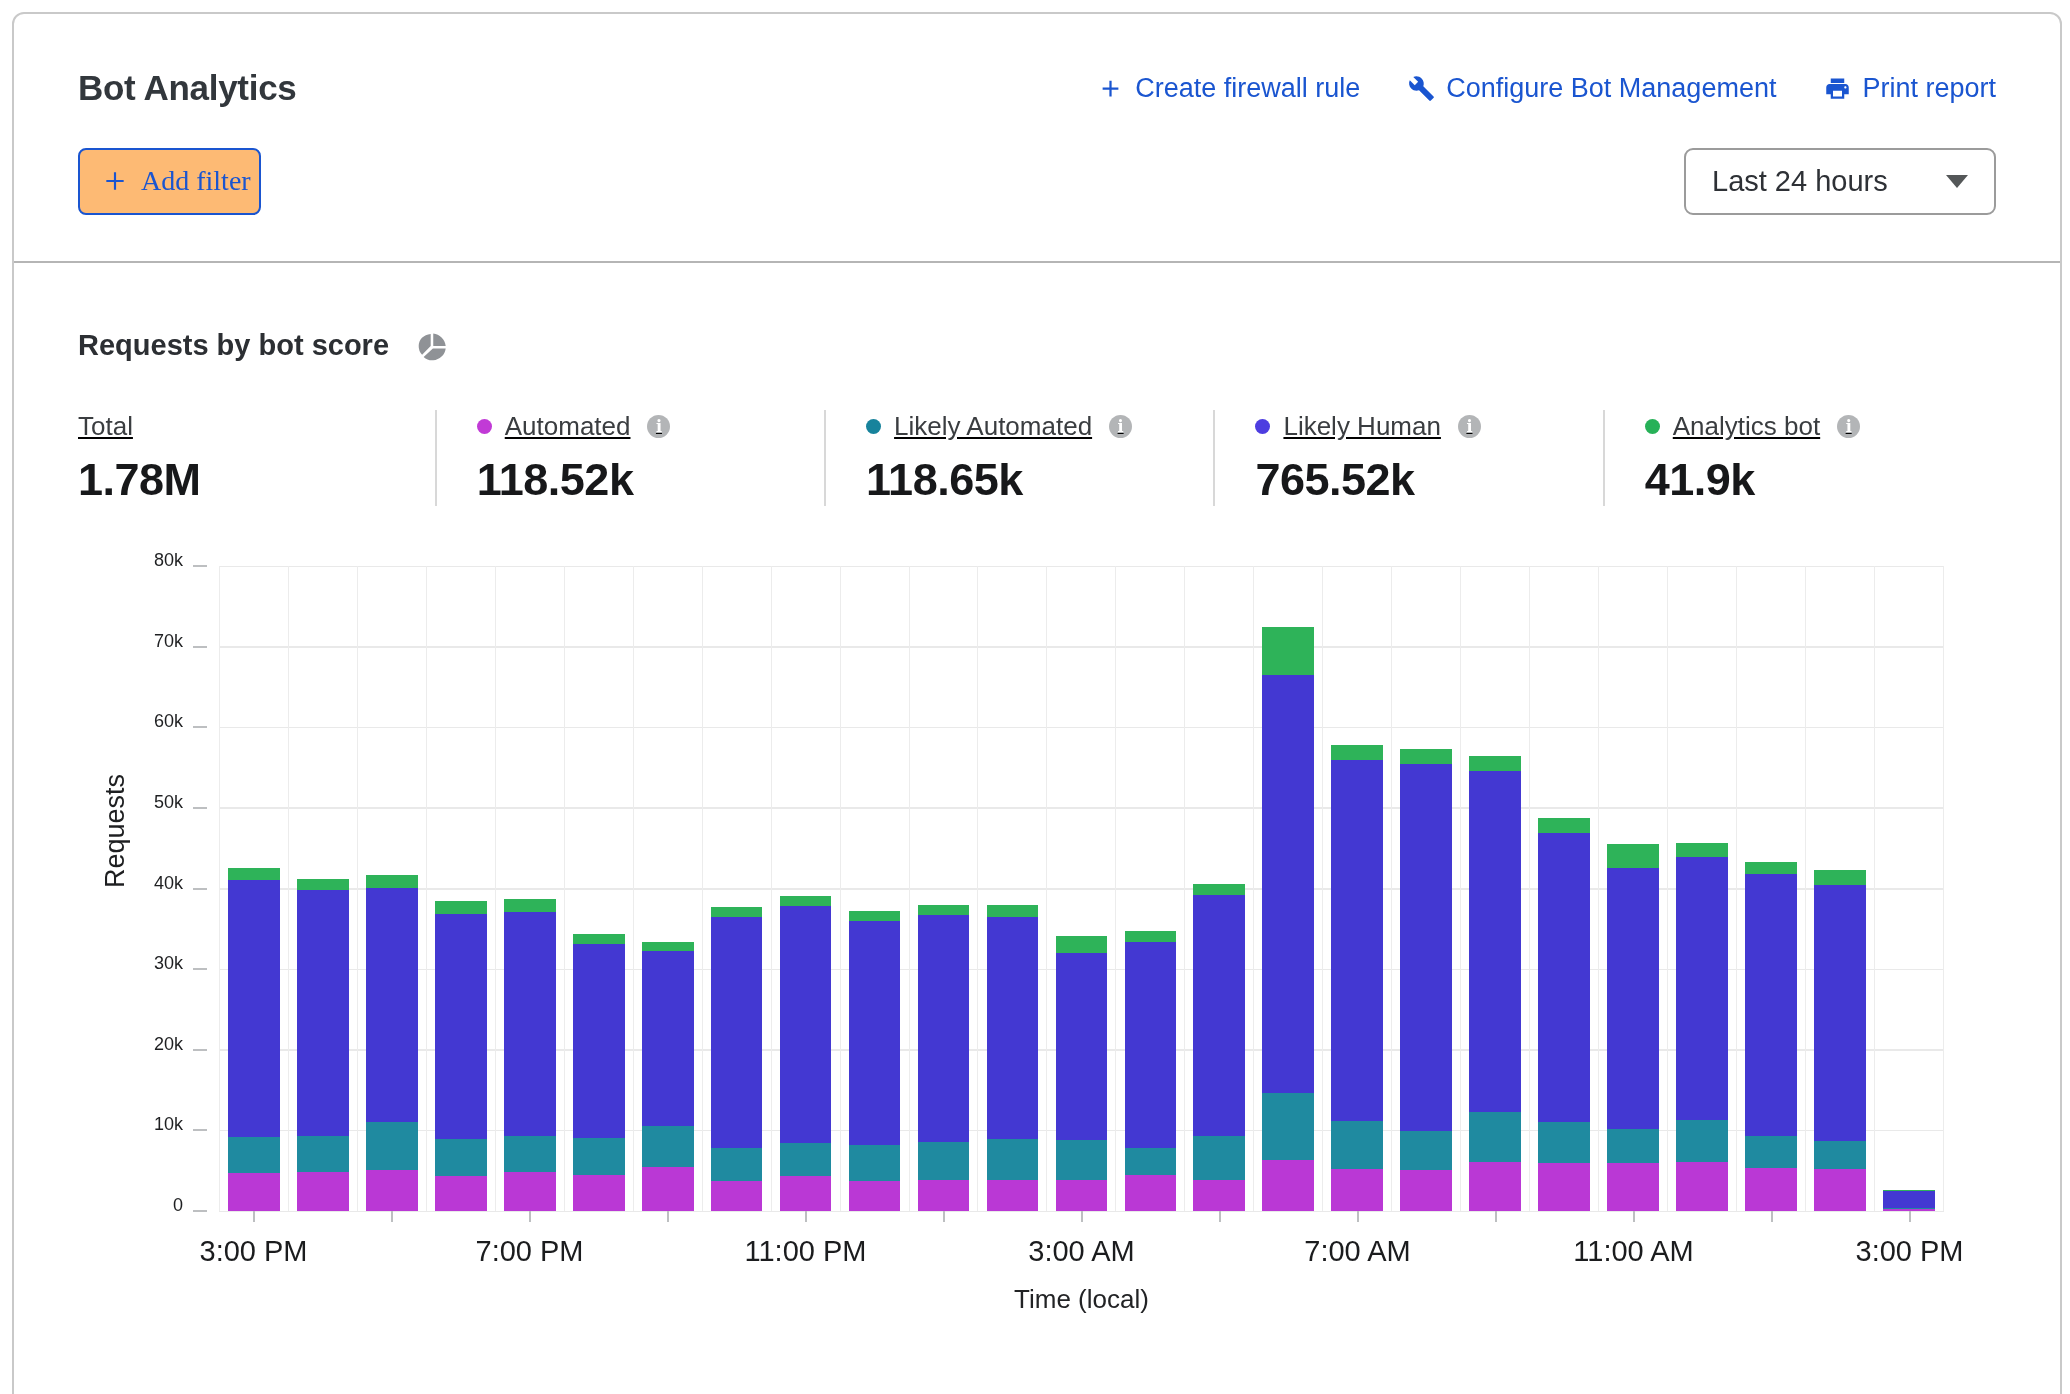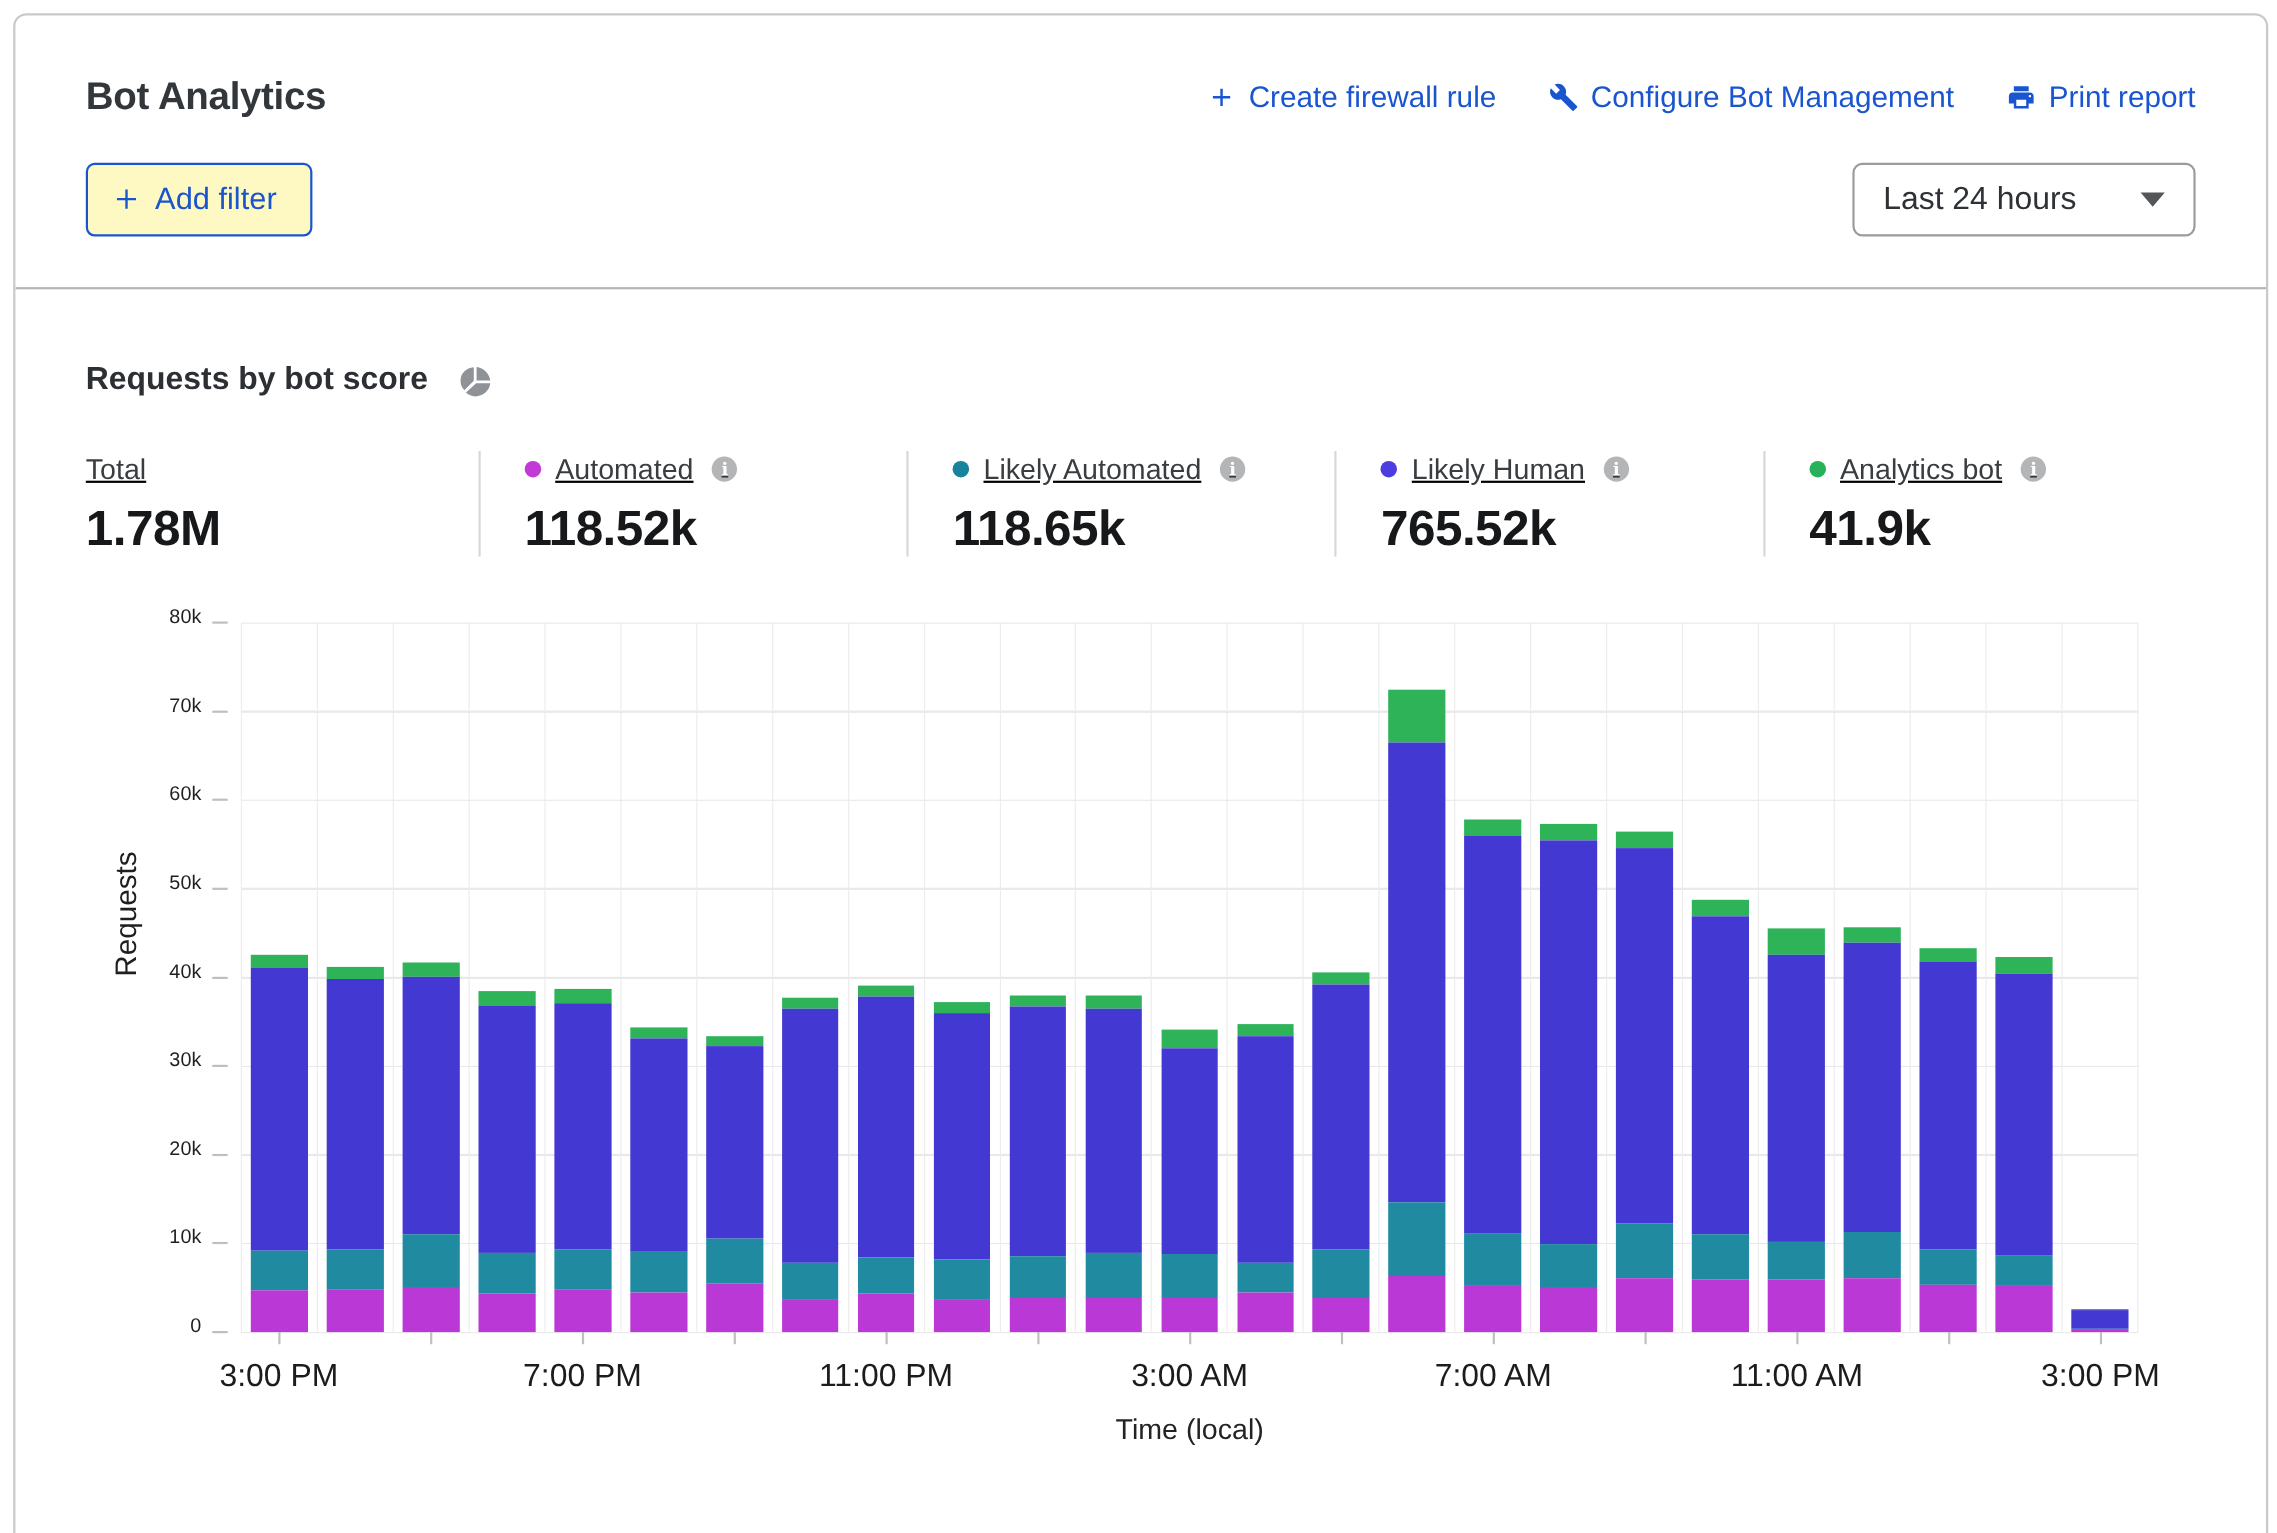--- a/index.html
+++ b/index.html
@@ -9,24 +9,24 @@
           background:#fff; border:2px solid #c9c9c9; border-radius:12px; overflow:hidden; }
   
   .card-header { padding:54px 64px 46px 64px; border-bottom:2px solid #b5b5b5; }
   .hdr-row1 { display:flex; align-items:center; }
   .page-title { font-size:35px; font-weight:700; color:#32373c; letter-spacing:-0.3px; }
   .hdr-actions { margin-left:auto; display:flex; align-items:flex-start; gap:48px; }
   .hdr-link { display:flex; align-items:center; gap:11px; color:#1a55d0; font-size:27px;
               cursor:pointer; text-decoration:none; }
   .hdr-link svg { width:27px; height:27px; fill:#1a55d0; flex:0 0 auto; }
   .hdr-row2 { margin-top:40px; display:flex; align-items:center; }
-  .add-filter-btn { display:inline-flex; align-items:center; gap:13px; background:#fef9c3;
+  .add-filter-btn { display:inline-flex; align-items:center; gap:13px; background:#fdba74;
                     border:2.5px solid #1a55d0; border-radius:8px; color:#1a55d0;
-                    font-size:28px; padding:15px 30px 16px 22px; cursor:pointer;
-                    font-family:Liberation Sans, sans-serif; }
+                    font-size:28px; padding:15px 8px 16px 22px; cursor:pointer;
+                    font-family:Liberation Serif, serif; }
   .add-filter-btn svg { width:26px; height:26px; fill:#1a55d0; }
   .time-range { margin-left:auto; width:312px; height:67px; border:2px solid #9b9b9b;
                 border-radius:9px; display:flex; align-items:center; padding:3px 26px;
                 font-size:29px; color:#2e3136; cursor:pointer; background:#fff; }
   .caret-down { margin-left:auto; width:0; height:0; border-left:11px solid transparent;
                 border-right:11px solid transparent; border-top:13px solid #545758; }
   
   .panel { padding:66px 64px 0 64px; }
   .panel-title-row { display:flex; align-items:center; gap:28px; }
   .panel-title { font-size:29px; font-weight:700; color:#2c2f33; }

